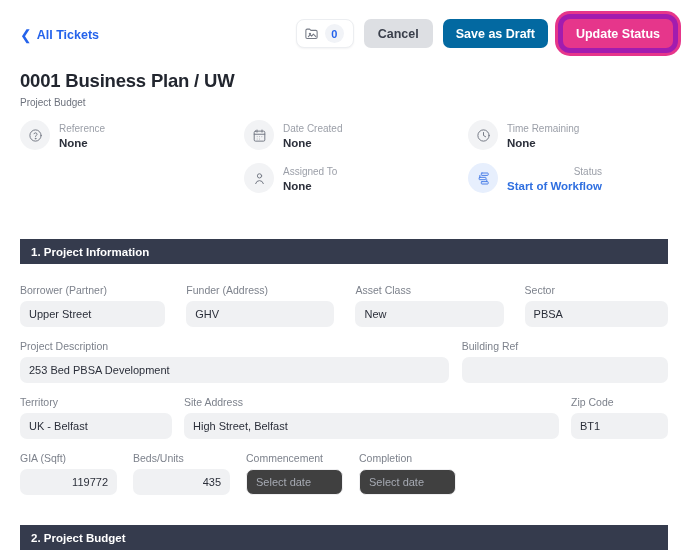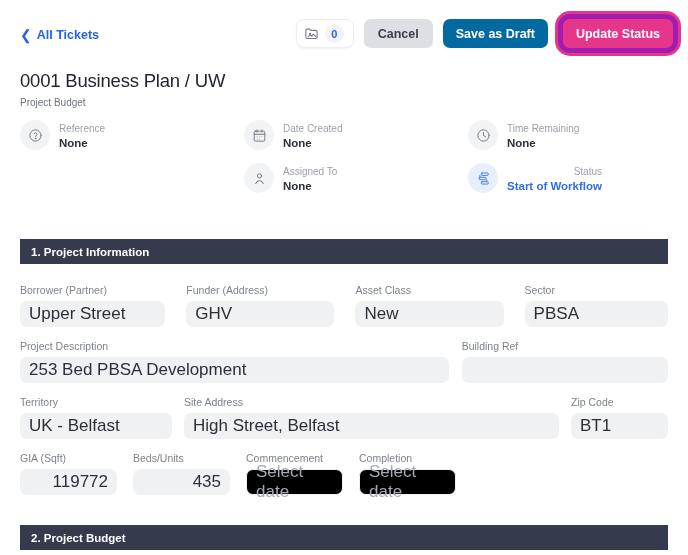--- a/index.html
+++ b/index.html
@@ -60,21 +60,21 @@
     position: relative;
     padding: 5px;
     border-radius: 12px;
     background: #a21caf;
     box-shadow: 0 0 0 3px #e6368b;
     display: flex; align-items: center; justify-content: center;
   }
 
   
   .title-block { position: absolute; left: 20px; top: 70px; }
-  .page-title { font-size: 18.5px; font-weight: 400; color: #22262f; letter-spacing: -0.2px; }
+  .page-title { font-size: 18.5px; font-weight: 700; color: #22262f; letter-spacing: -0.2px; }
   .page-subtitle { font-size: 10px; color: #6d727d; margin-top: 5px; }
 
   
   .meta {
     position: absolute; left: 20px; top: 120px; width: 648px;
   }
   .meta-row { display: flex; }
   .meta-row + .meta-row { margin-top: 13px; }
   .meta-item { display: flex; align-items: center; gap: 9px; }
   .meta-col-1 { width: 224px; }
@@ -102,27 +102,27 @@
   #section-1 { top: 239px; }
   #section-2 { top: 525px; }
 
   
   .form { position: absolute; left: 20px; top: 284px; width: 648px; }
   .frow { display: flex; }
   .field { display: flex; flex-direction: column; }
   .flabel { font-size: 10.5px; color: #7d828c; margin-bottom: 5px; }
   .fbox {
     background: #f0f1f3; border: none; border-radius: 7px;
-    height: 26px; font-size: 17px; color: #2b2f3a;
+    height: 26px; font-size: 11px; color: #2b2f3a;
     font-family: "Liberation Sans", sans-serif;
     padding: 0 9px;
     display: flex; align-items: center;
   }
   .fbox.empty { background: #f0f1f3; }
-  .fbox.ghost { background: #000000; border: 1px solid #f0f0f2; color: #a6aab3; }
+  .fbox.ghost { background: #404040; border: 1px solid #f0f0f2; color: #a6aab3; }
   .fbox.num { justify-content: flex-end; }
   .placeholder { color: #a6aab3; }
   .gap-12 { gap: 21px; }
 
   svg { display: block; }
 </style>
 </head>
 <body>
 
 <div class="page">

